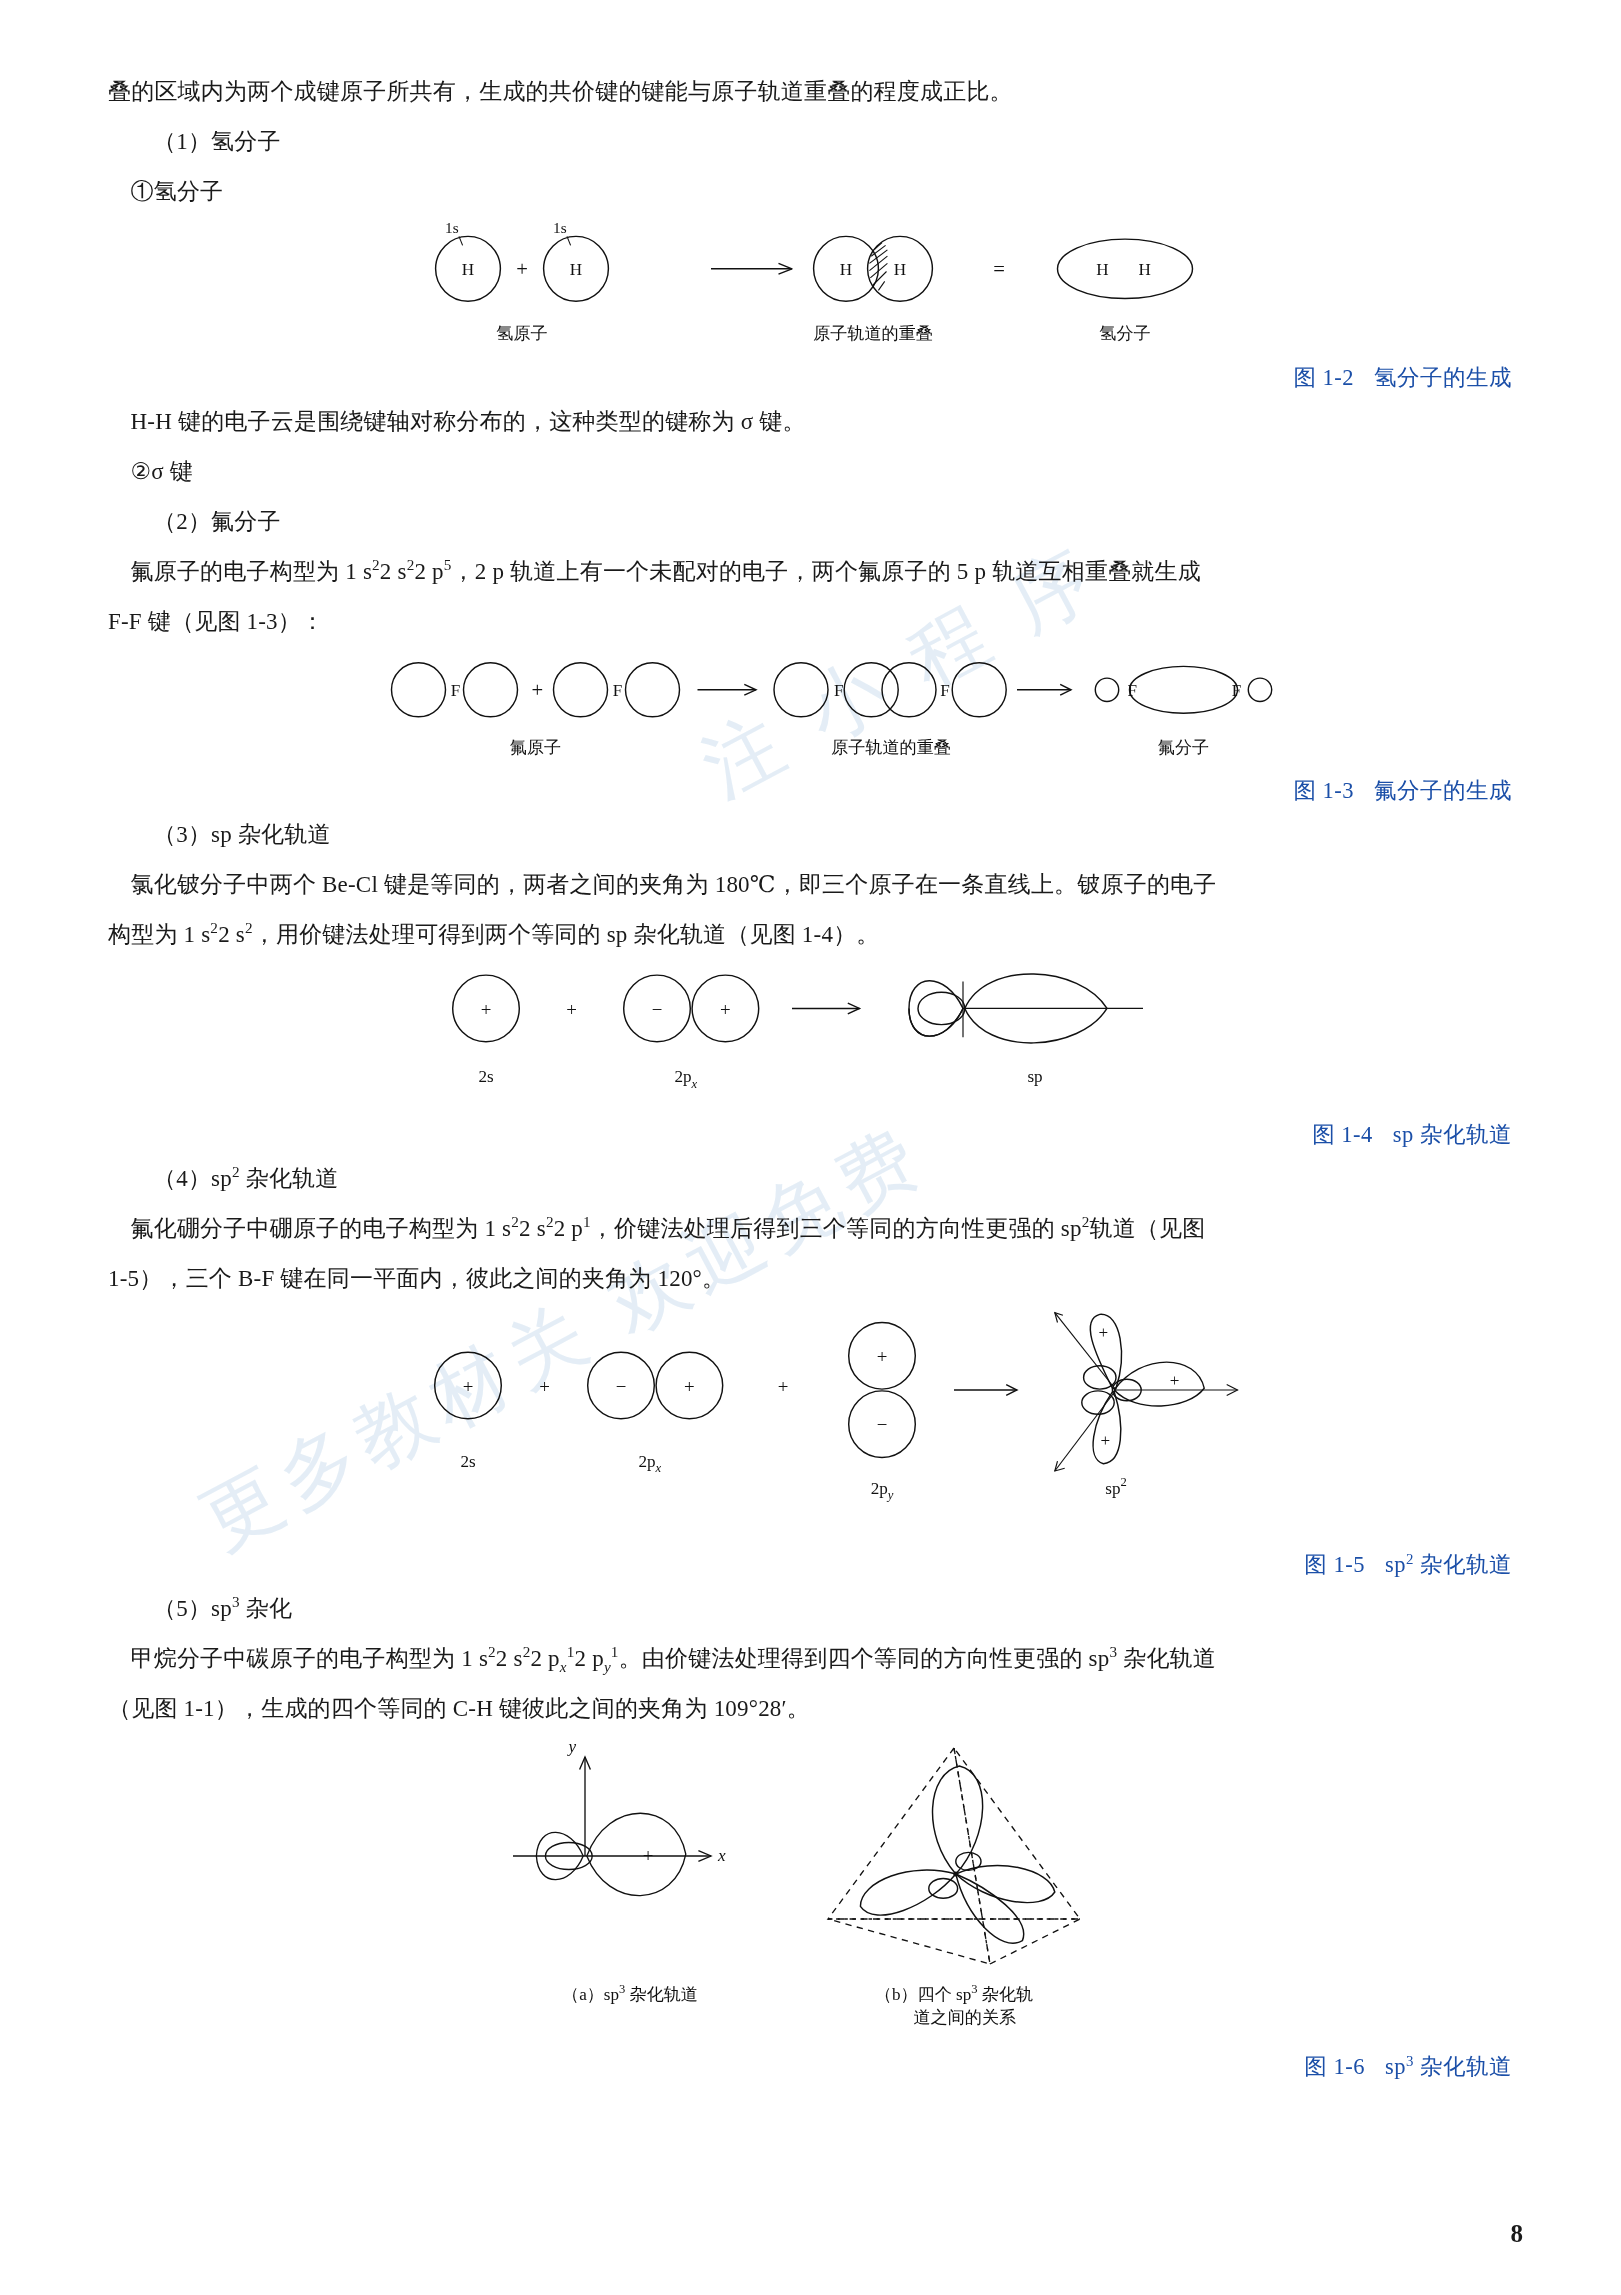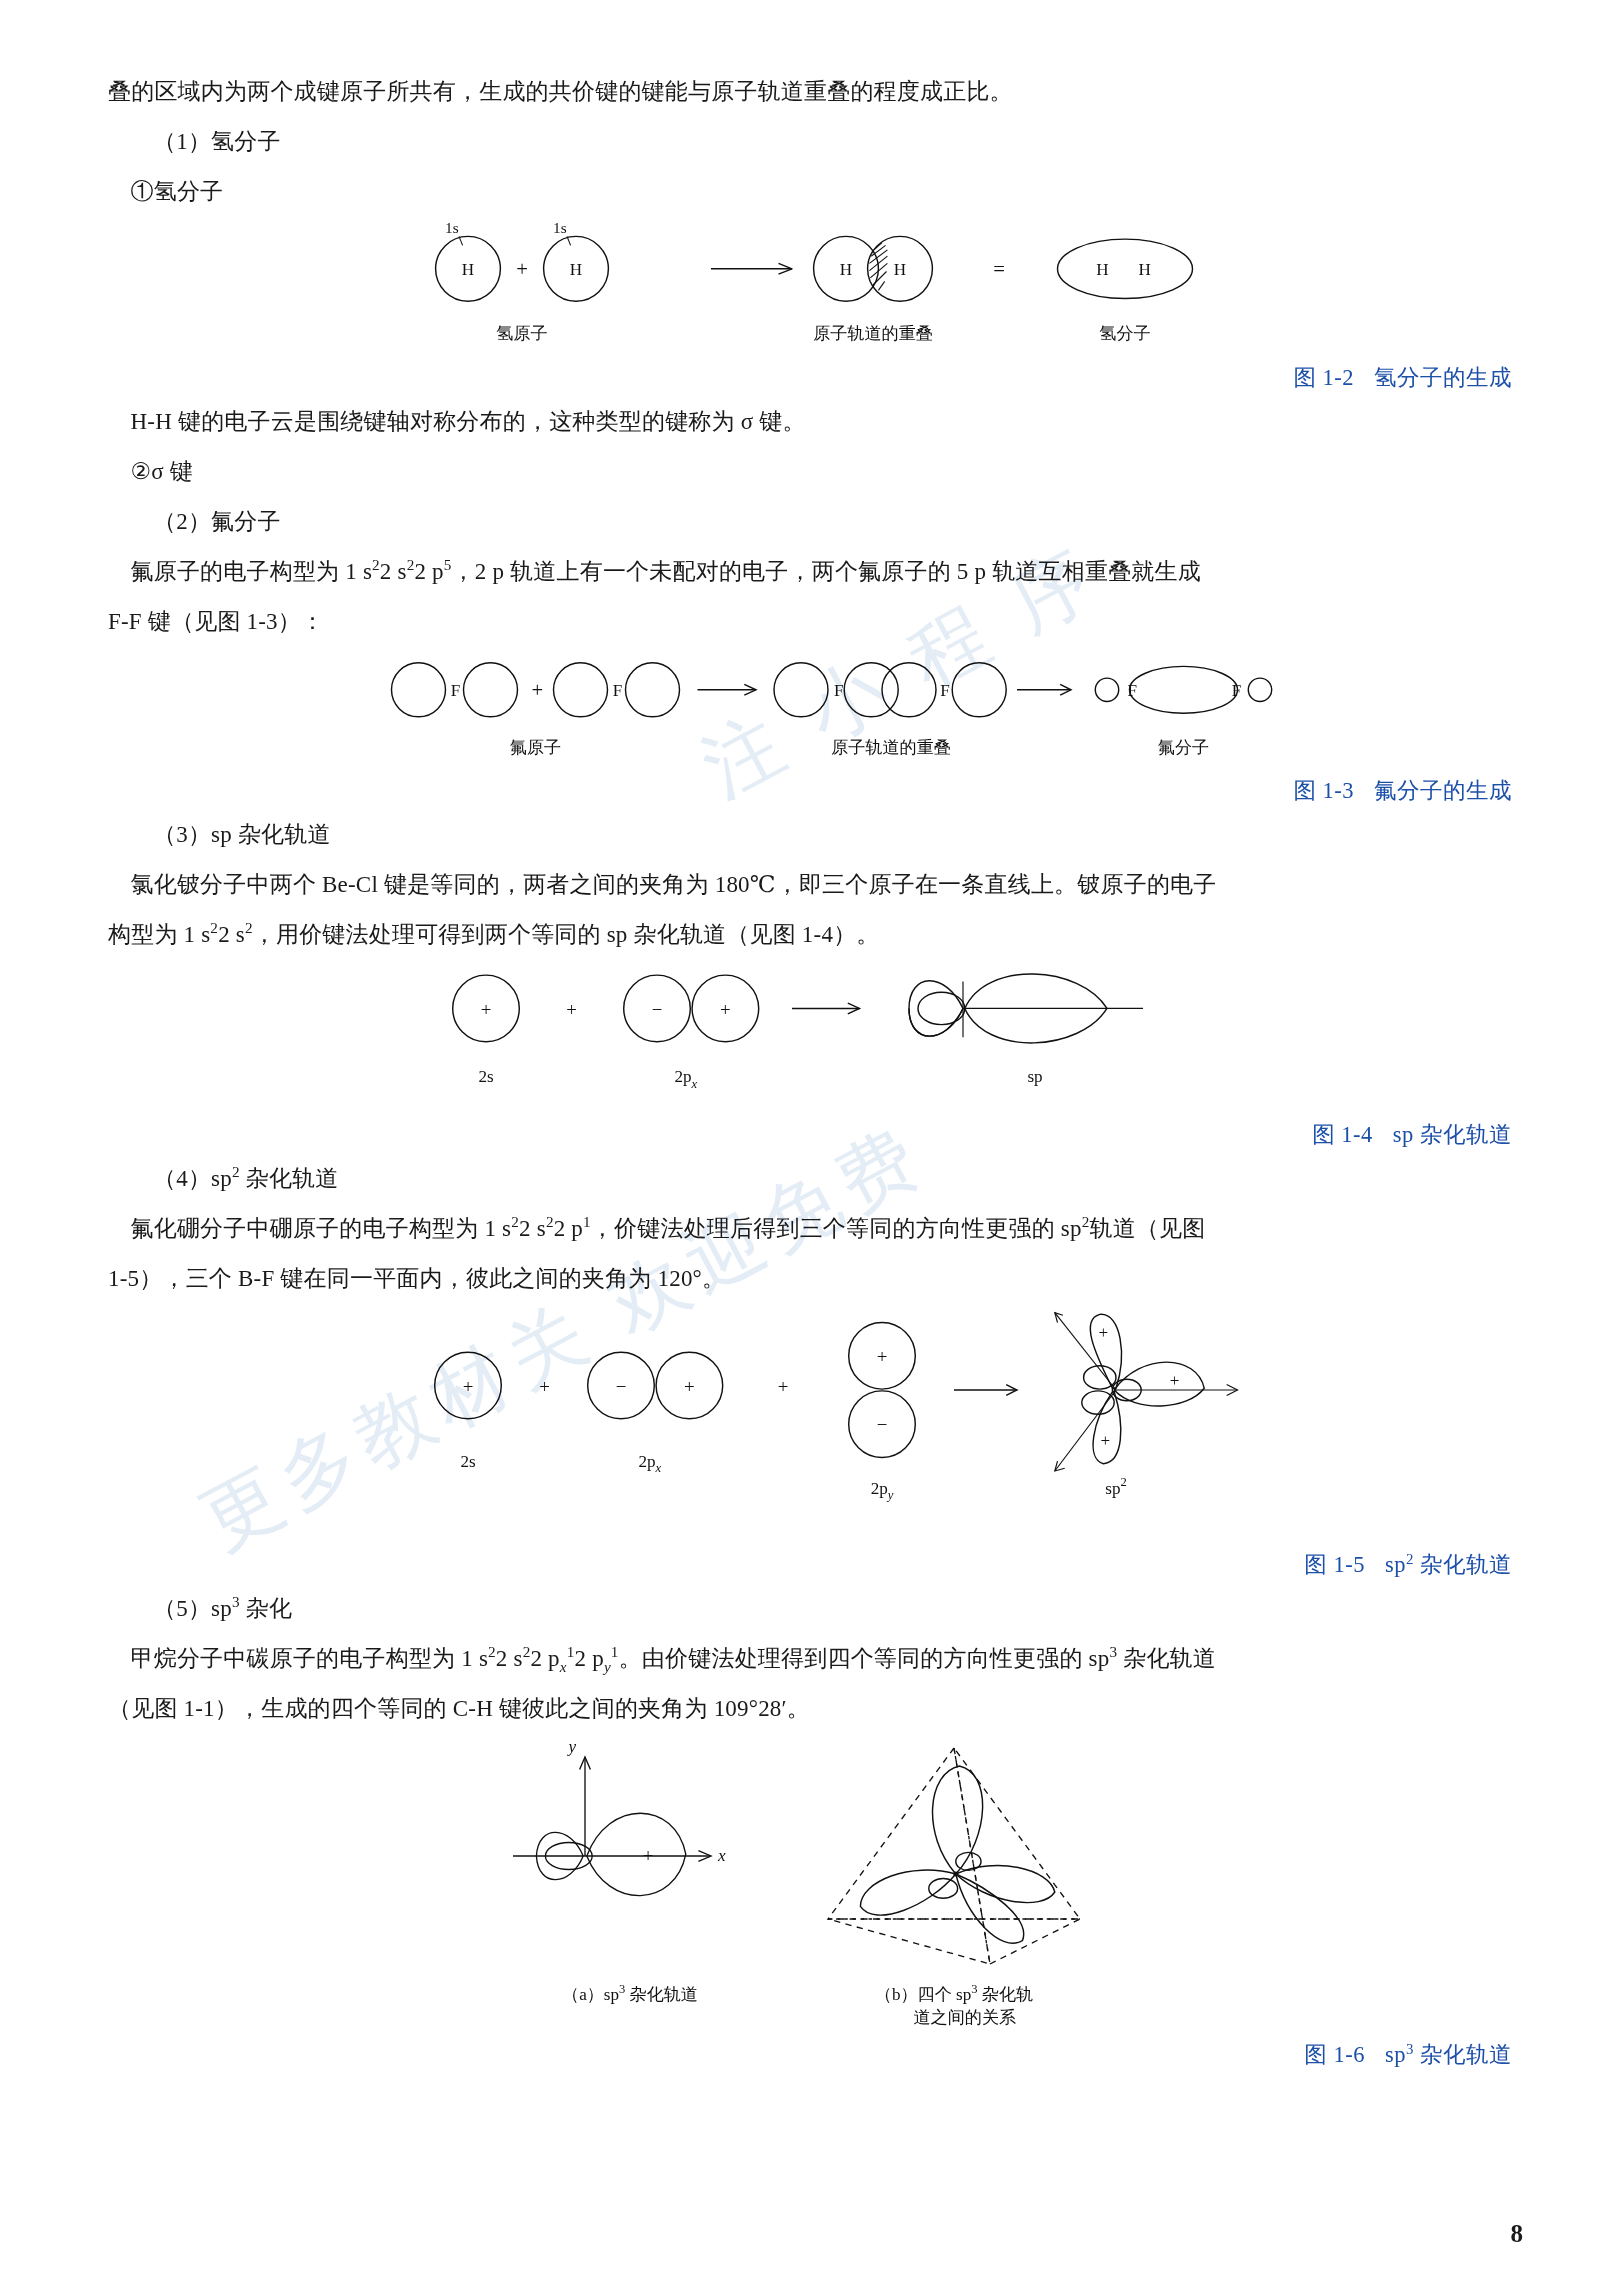--- a/index.html
+++ b/index.html
@@ -320,20 +320,20 @@
             <ellipse cx="648" cy="176" rx="16" ry="11"></ellipse>
             <ellipse cx="676" cy="146" rx="14" ry="10"></ellipse>
           </g>
           <g fill="#111" font-size="19" text-anchor="middle">
             <text x="300" y="300"><tspan>（a）sp</tspan><tspan dy="-8" font-size="14">3</tspan><tspan dy="8"> 杂化轨道</tspan></text>
             <text x="660" y="300"><tspan>（b）四个 sp</tspan><tspan dy="-8" font-size="14">3</tspan><tspan dy="8"> 杂化轨</tspan></text>
             <text x="672" y="326">道之间的关系</text>
           </g>
         </svg>
       </div>
-      <p class="figcap" style="margin-top:12px"><span>图 1-6</span><span class="gap"></span><span>sp</span><sup>3</sup><span> 杂化轨道</span></p>
+      <p class="figcap" style="margin-top:24px"><span>图 1-6</span><span class="gap"></span><span>sp</span><sup>3</sup><span> 杂化轨道</span></p>
     </div>
 
   </div>
 
   <div class="pagenum">8</div>
 </div>
 
 
 </body></html>

